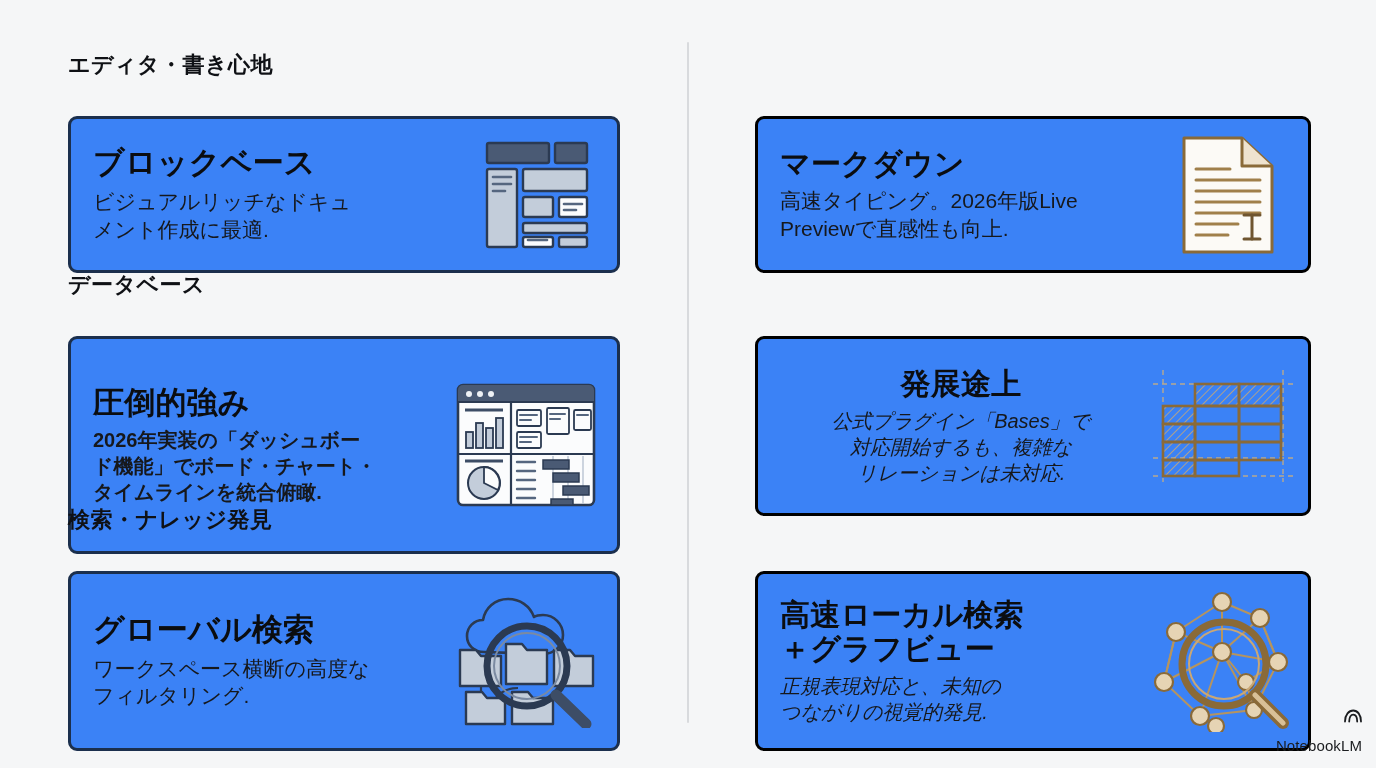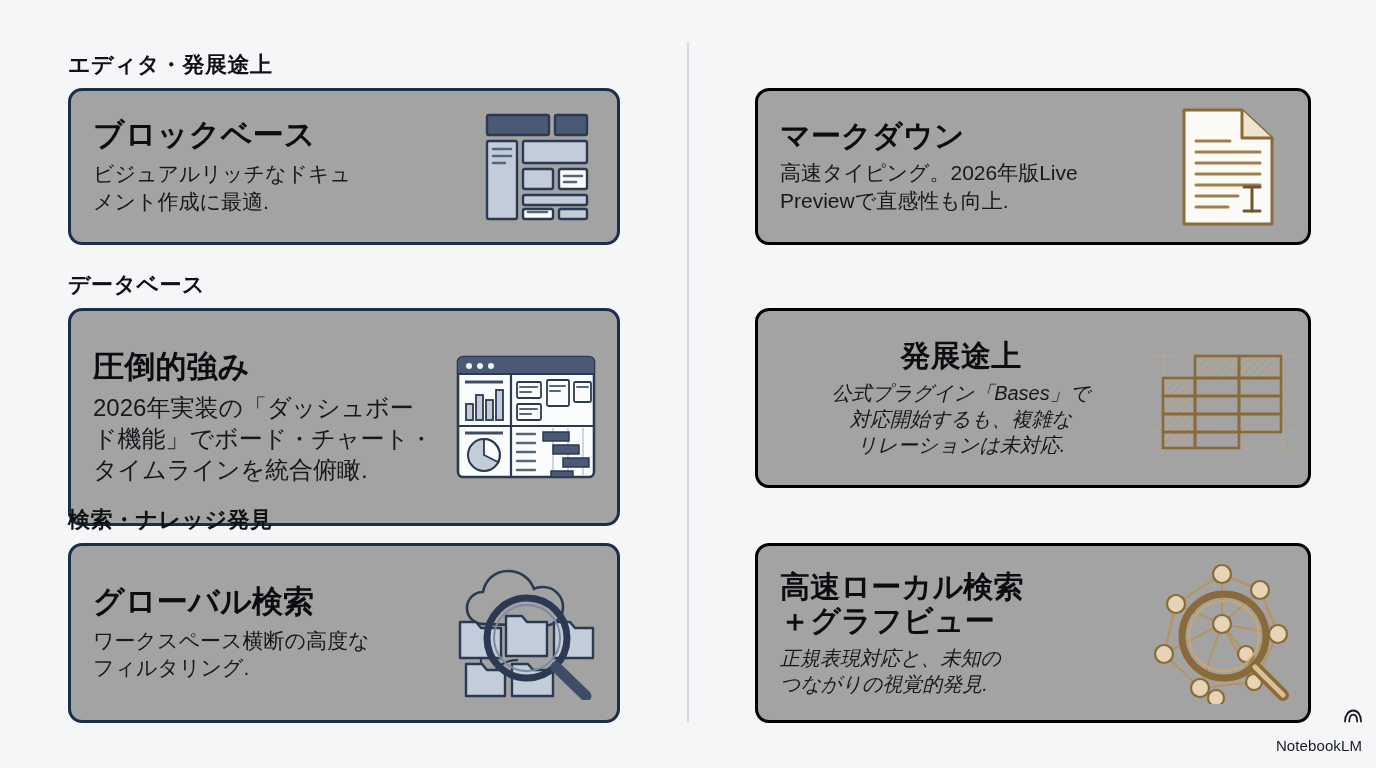--- a/index.html
+++ b/index.html
@@ -51,23 +51,24 @@
     color: #0f1115;
     line-height: 1;
     margin-bottom: 10px;
   }
 
   
   .card {
     position: relative;
     display: flex;
     align-items: center;
-    background: #a3a3a3;
-    border-radius: 14px;
+    background: #3b82f6;
+    border-radius: 9px;
     overflow: hidden;
+    margin-top: 28px;
   }
   .card-left {
     border: 3px solid #1b2f4d;
   }
   .card-right {
     border: 3px solid #000000;
   }
 
   .card-body {
     flex: 1 1 auto;
@@ -114,21 +115,21 @@
   .lbl3 { position: absolute; top: 509px; left: 0; }
 
   
   .r1 { position: absolute; top: 88px;  left: 0; width: 556px; height: 157px; }
   .r2 { position: absolute; top: 308px; left: 0; width: 556px; height: 180px; text-align: center; }
   .r3 { position: absolute; top: 543px; left: 0; width: 556px; height: 180px; }
 
   .r1 .card-title, .r2 .card-title, .r3 .card-title { font-size: 30px; }
   .r3 .card-title { line-height: 1.15; }
   .r2 .card-desc, .r3 .card-desc { font-size: 20px; line-height: 1.3; font-style: italic; }
-  .l2 .card-desc { font-size: 24px; line-height: 1.3; }
+  .l2 .card-desc { font-size: 20px; line-height: 1.3; font-weight: bold; }
   .l2 .card-body, .l3 .card-body { padding-top: 8px; padding-bottom: 8px; }
   .r2 .card-body, .r3 .card-body { padding-top: 8px; padding-bottom: 8px; }
 
   .r2 .card-icon, .r3 .card-icon { width: 160px; height: 160px; }
   .l2 .card-icon { width: 172px; height: 150px; }
   .l3 .card-icon { width: 180px; height: 160px; }
 
   
   .watermark {
     position: absolute;
@@ -148,21 +149,21 @@
 </style>
 </head>
 <body>
 
 <div class="slide">
 
   <div class="divider"></div>
 
   <div class="col col-left">
 
-    <div class="section-label lbl1">エディタ・発展途上</div>
+    <div class="section-label lbl1">エディタ・書き心地</div>
 
     <div class="card card-left l1">
       <div class="card-body">
         <div class="card-title">ブロックベース</div>
         <div class="card-desc">ビジュアルリッチなドキュ
 メント作成に最適.</div>
       </div>
       <div class="card-icon">
         <svg width="116" height="116" viewBox="0 0 116 116">
           <g stroke="#2b3a52" stroke-width="2.4">

